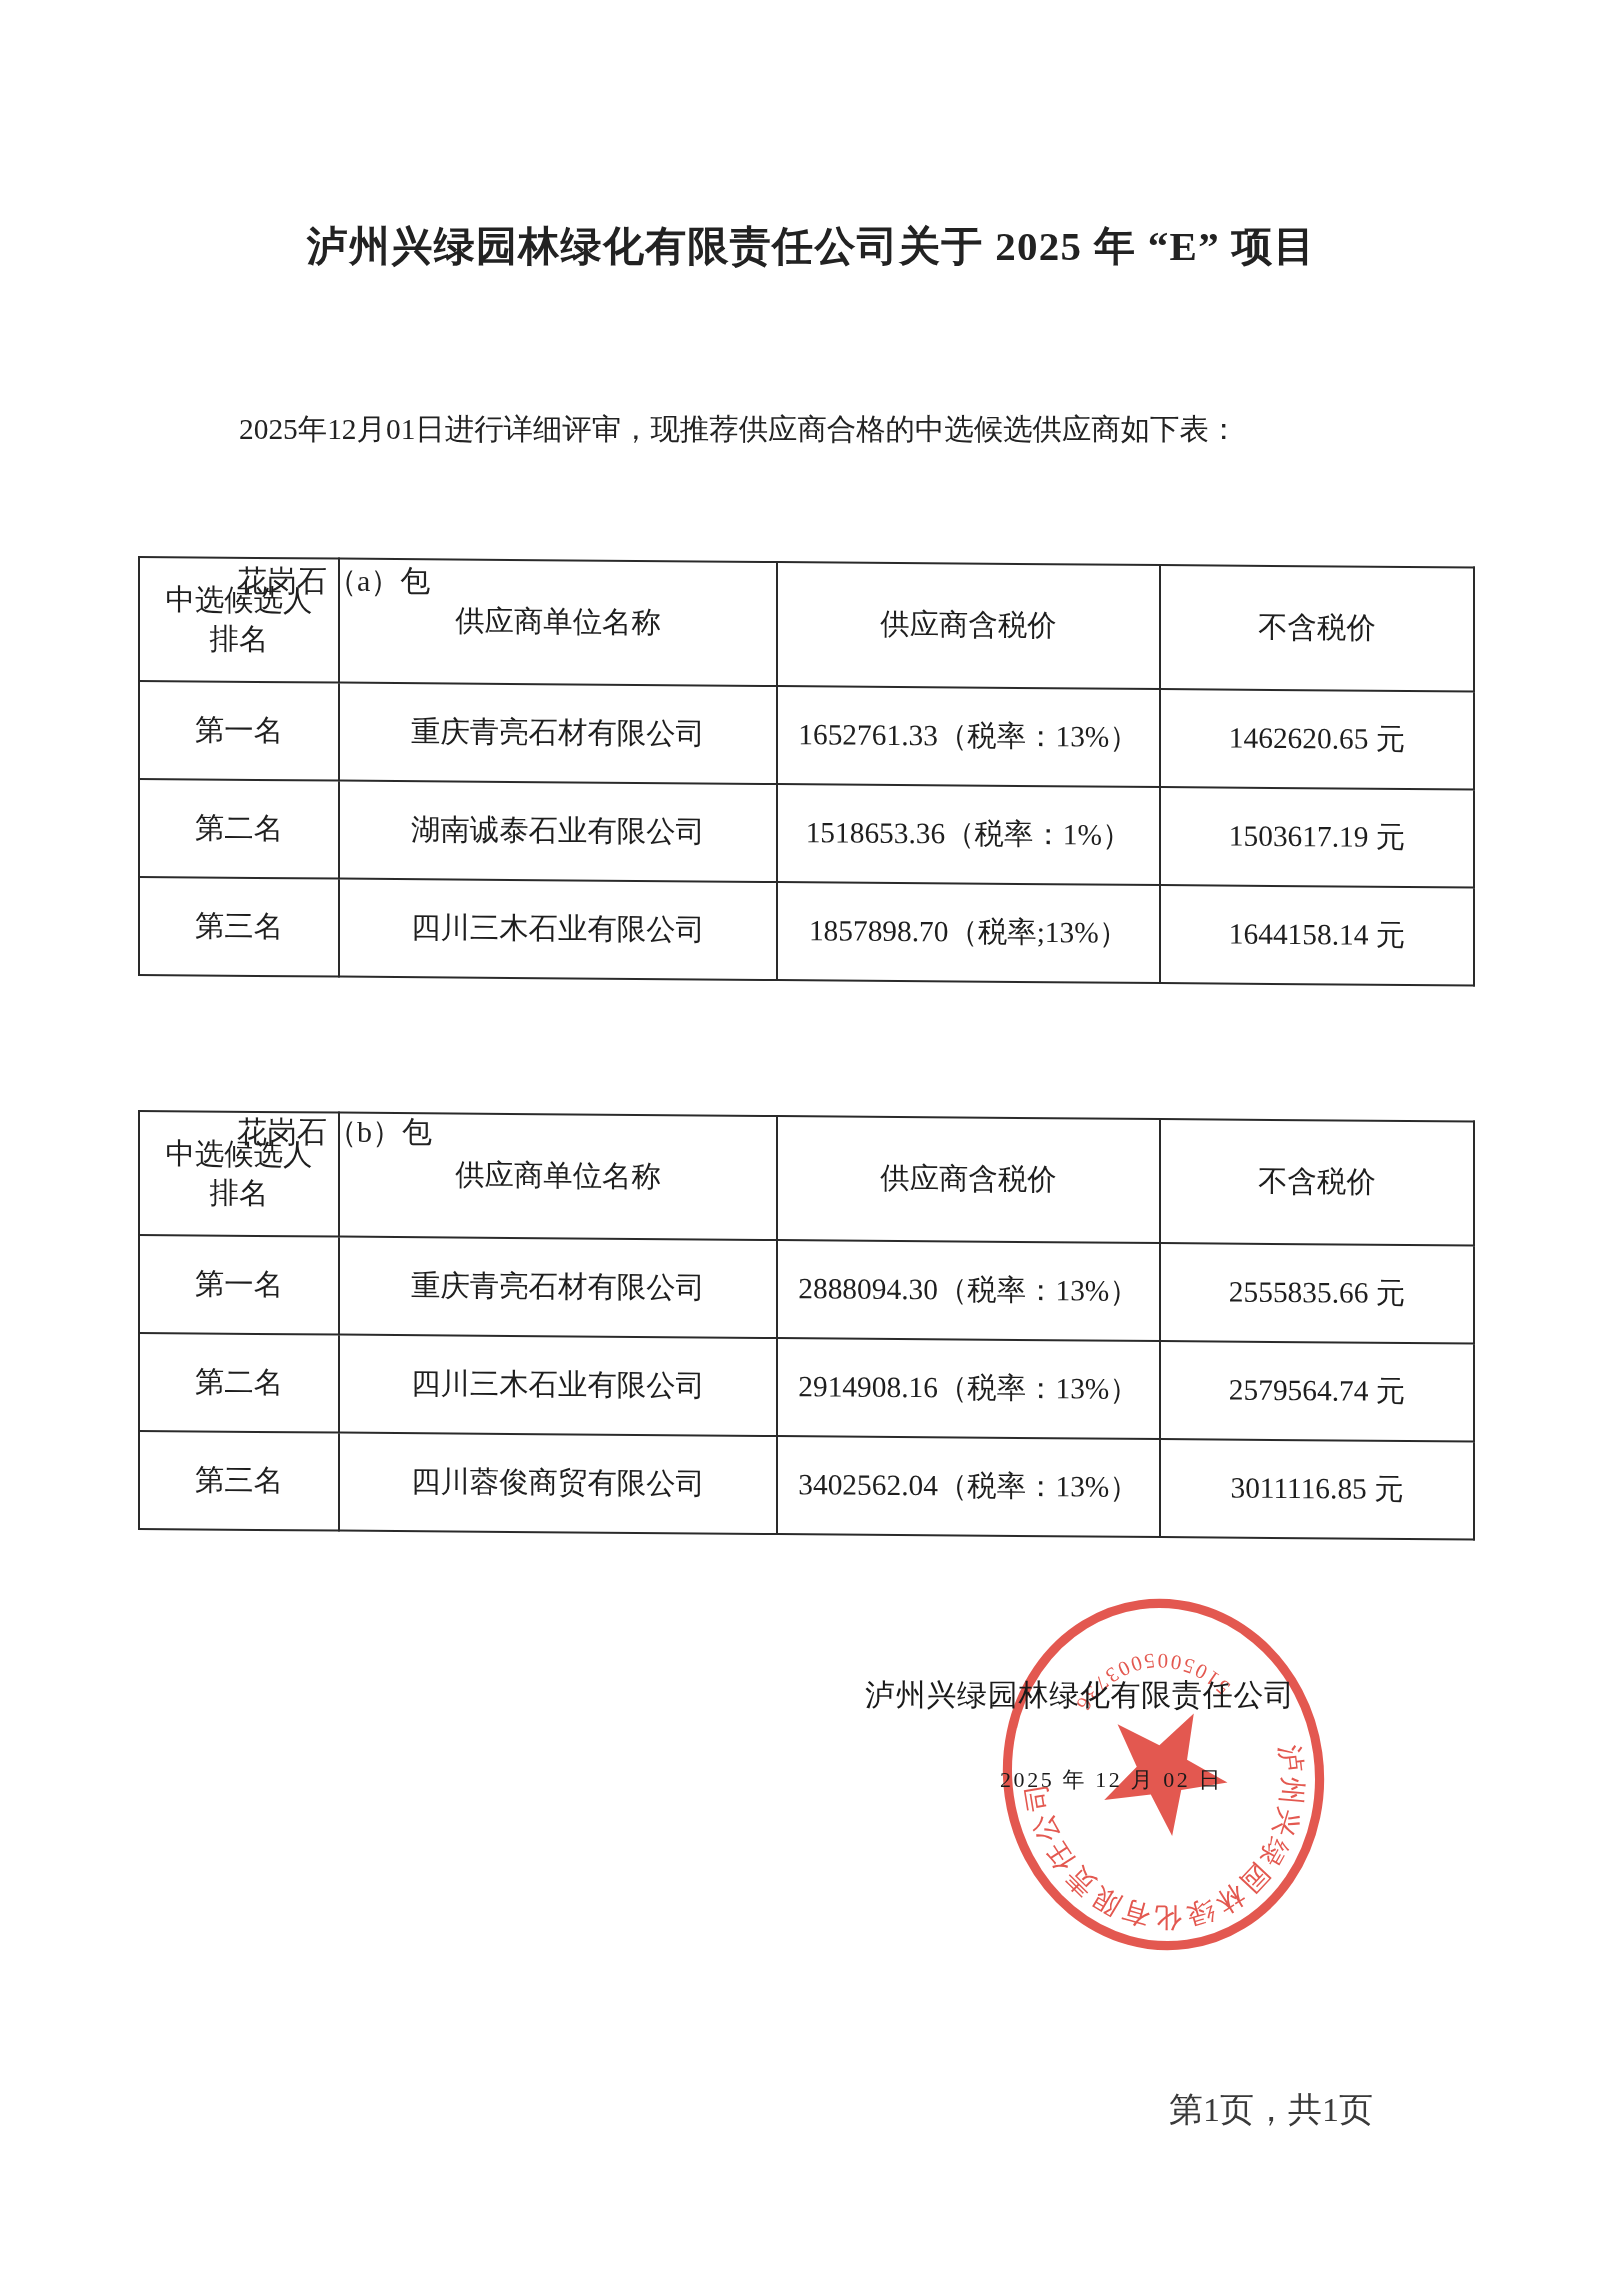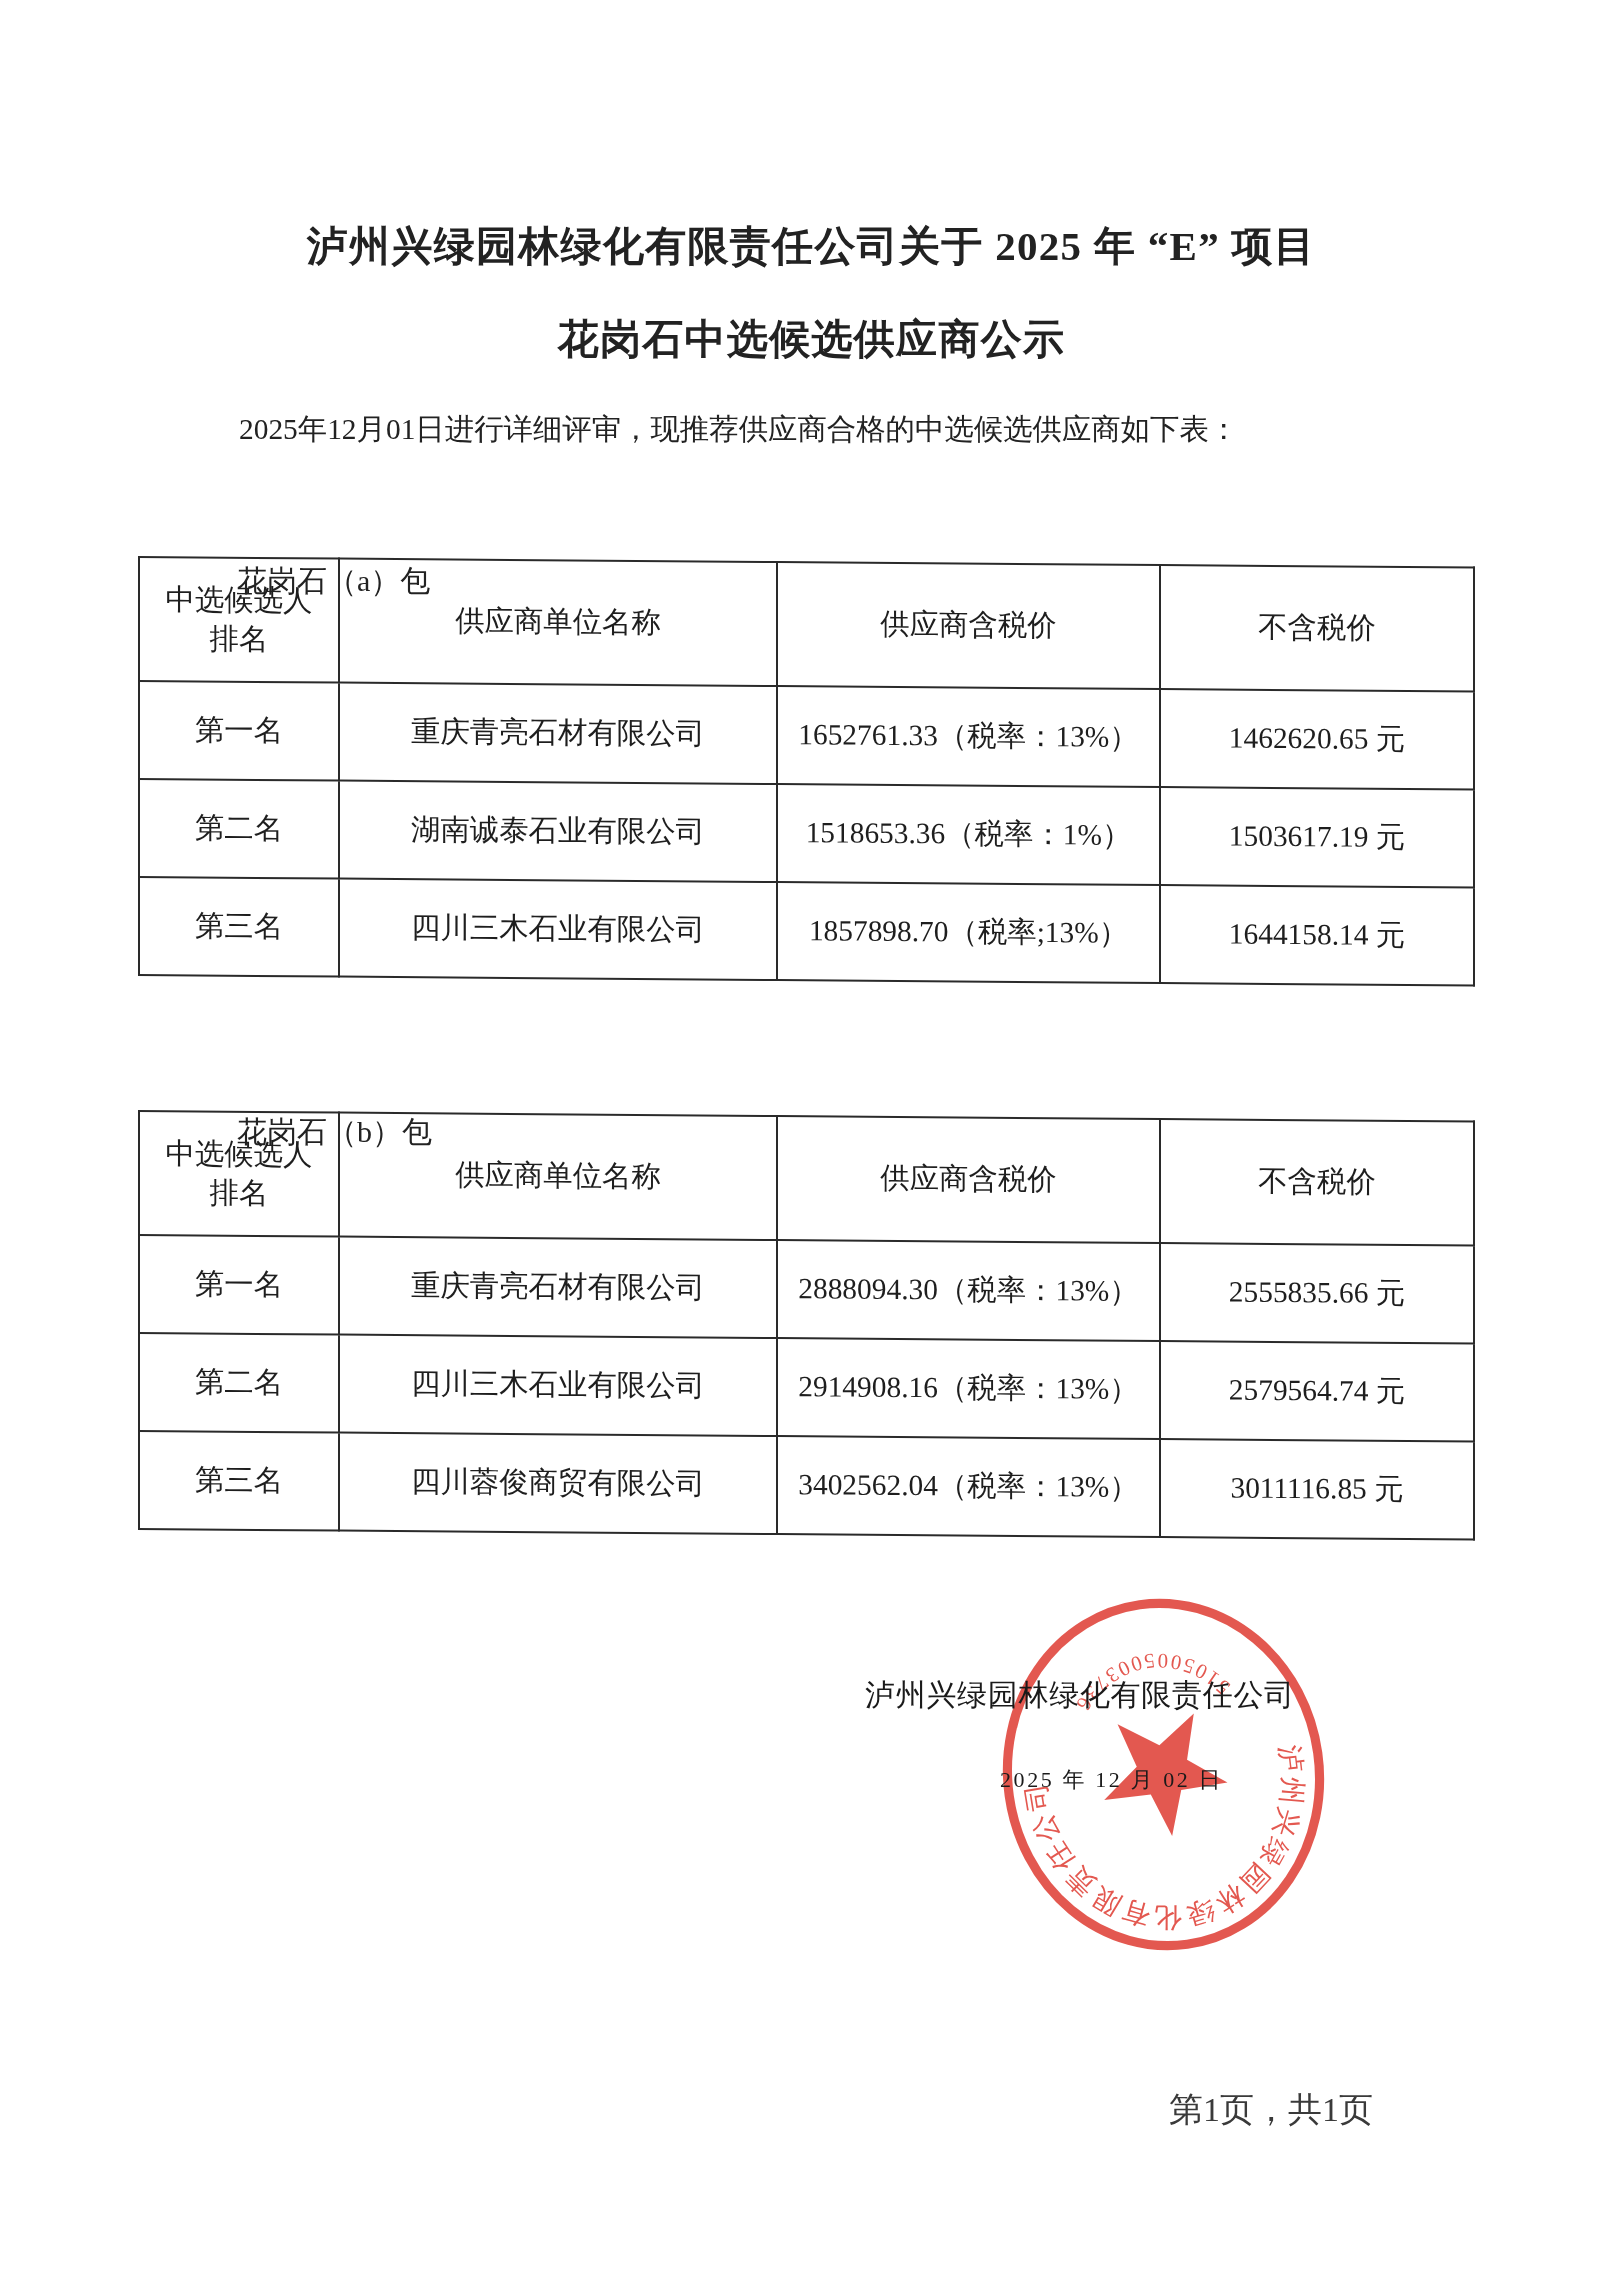--- a/index.html
+++ b/index.html
@@ -56,21 +56,20 @@
     position:absolute; left:1169px; top:2087px; font-size:34px; color:#3a3a3a;
   }
   #stamp-svg { position:absolute; left:954px; top:1552px; z-index:2; opacity:0.88; }
 </style>
 </head>
 <body>
 
 <div id="page">
 
   <div class="title-line1">泸州兴绿园林绿化有限责任公司关于 2025 年 “E” 项目</div>
-  <div class="title-line2">花岗石中选候选供应商公示</div>
 
   <div class="intro">
     <div class="l2">2025年12月01日进行详细评审，现推荐供应商合格的中选候选供应商如下表：</div>
   </div>
 
   <div class="tbl-label" id="label-a">花岗石（a）包</div>
 
   <table class="doc" id="table-a">
     <colgroup>
         <col style="width:200px">

